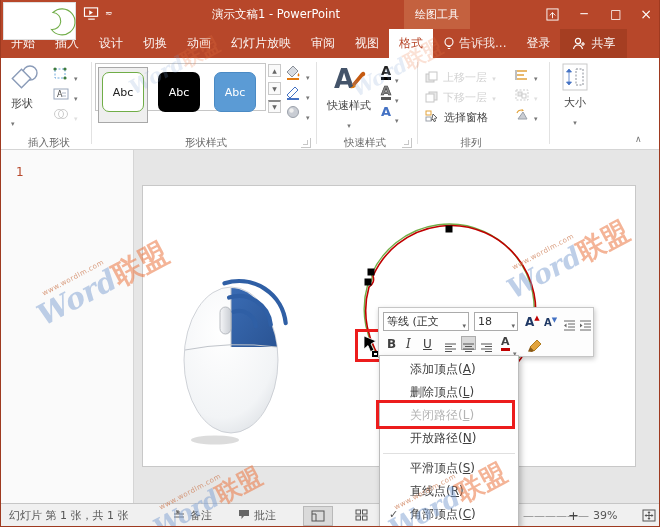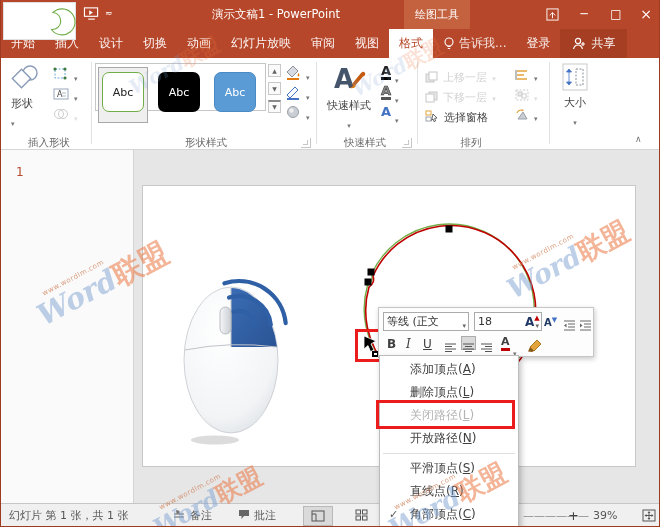--- a/index.html
+++ b/index.html
@@ -387,21 +387,21 @@
       <path d="M 4 3 L 16 8 L 11 11 L 14 17 L 10.5 18.6 L 8 12.6 L 4 16 Z" fill="#000" stroke="#fff" stroke-width=".8"></path>
       <rect x="12" y="18" width="7" height="6" fill="#000"></rect>
         <rect x="14" y="20" width="3" height="2" fill="#fff"></rect>
     </svg>
   </div>
 
   <div id="minibar">
     <div class="combo" style="left:4px;width:86px;padding-right:12px">
       <span>等线 (正文</span><span class="cdd">▾</span>
     </div>
-    <div class="combo" style="left:95px;width:68px;padding-right:0">
+    <div class="combo" style="left:95px;width:44px;padding-right:0">
       <span>18</span><span class="cdd">▾</span>
     </div>
     <div class="mt-ico" style="left:146px;top:6px;font-weight:bold;color:#1F3864">A<span style="font-size:7px;color:#C00000;vertical-align:6px">▲</span></div>
     <div class="mt-ico" style="left:165px;top:8px;font-size:10px;font-weight:bold;color:#1F3864">A<span style="font-size:7px;color:#4472C4;vertical-align:4px">▼</span></div>
     <div class="abs" style="left:184px;top:8px">
       <svg width="13" height="11" viewBox="0 0 13 11">
           <path d="M1 1h11 M5 4h7 M5 7h7 M1 10h11" stroke="#666"></path>
           <path d="M3.5 3.5 L1 5.5 L3.5 7.5z" fill="#666"></path>
         </svg>
     </div>

